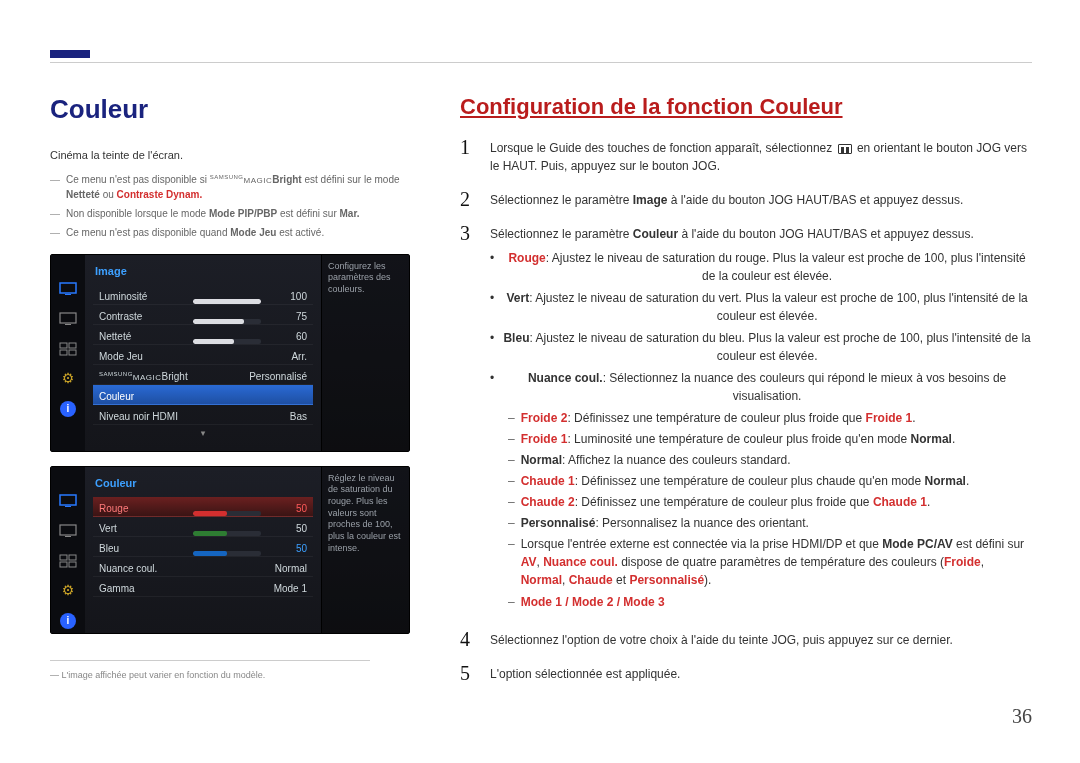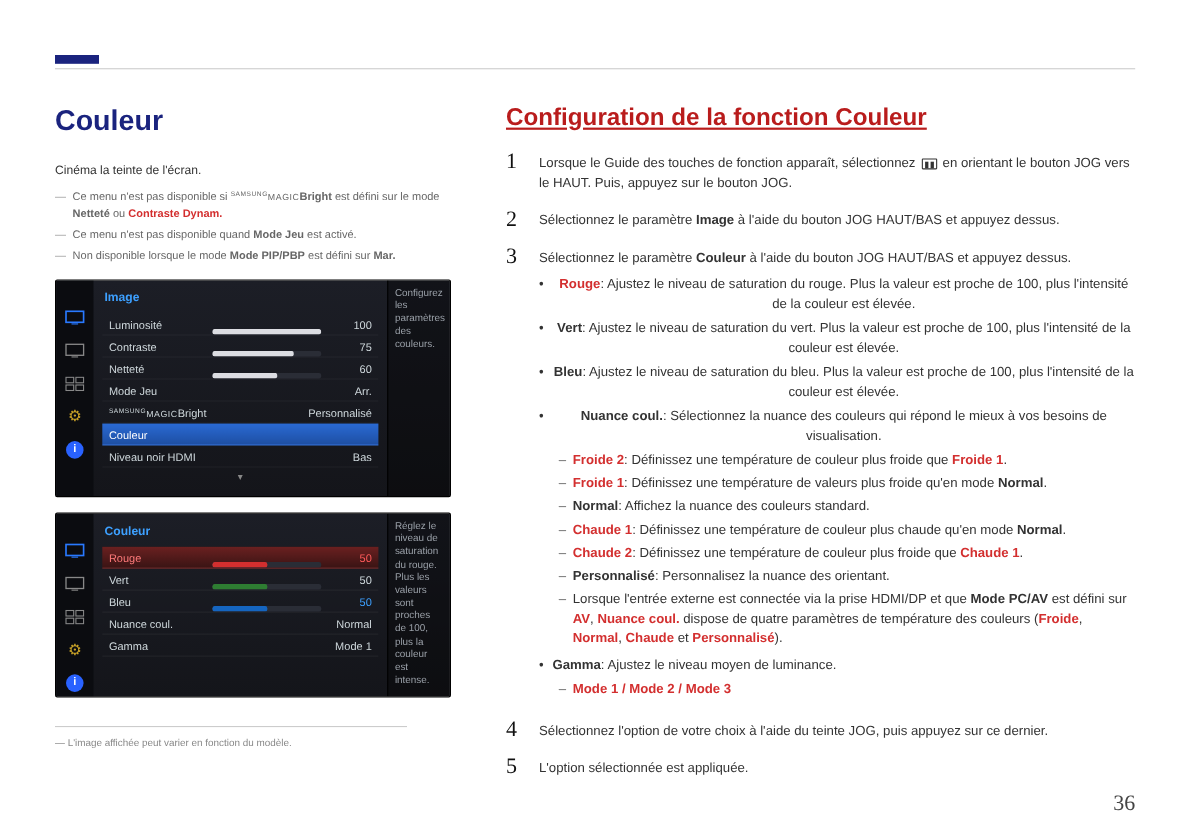--- a/index.html
+++ b/index.html
@@ -90,21 +90,21 @@
     flex: 1;
     height: 5px;
     background: #2a2d36;
     border-radius: 2px;
     position: relative;
     overflow: hidden;
   }
   .bar .fill { position:absolute; left:0; top:0; bottom:0; border-radius:2px;}
   .val { width: 40px; text-align: right; }
   .osd-help {
-    width: 57px;
+    width: 88px;
     background: rgba(0,0,0,0.35);
     border-left:1px solid #000;
     padding:6px;
     font-size:9px;
     line-height:1.3;
     color:#9aa0a8;
   }
   .osd-arrow { text-align:center; font-size:9px; color:#888; margin-top:2px;}
 
   
@@ -152,21 +152,21 @@
   }
   .ic-osd::before { left:2px;}
   .ic-osd::after { right:2px;}
   ul.bullets { list-style: none; margin: 6px 0 4px 0; text-align: center;}
   ul.bullets > li { display:flex; gap:8px; margin-bottom: 4px;}
   ul.bullets > li::before { content:"•"; color:#333; }
   ul.subdash { list-style:none; margin: 4px 0 4px 18px;}
   ul.subdash > li { display:flex; gap:6px; margin-bottom:3px;}
   ul.subdash > li::before { content:"‒"; color:#666;}
   .pagenum {
-    position:absolute; bottom: 18px; right: 48px;
+    position:absolute; bottom: 32px; right: 48px;
     font-family: Georgia, serif; font-size:20px; color:#444;
   }
   .samsung-magic { font-size:8px; letter-spacing:0.5px;}
   .samsung-magic sup { font-size:6px;}
 </style>
 </head>
 <body>
 
 <div class="topbar"></div>
 <div class="hr-top"></div>
@@ -177,26 +177,26 @@
     <h1 class="color-title">Couleur</h1>
     <p class="desc">Cinéma la teinte de l'écran.</p>
 
     <div class="dash-line">
       <div>
         <span>Ce menu n'est pas disponible si </span><span class="samsung-magic"><sup>SAMSUNG</sup><span>MAGIC</span></span><span class="bold">Bright</span><span> est défini sur le mode </span><span class="bold">Netteté</span><span> ou </span><span class="em-red">Contraste Dynam.</span>
       </div>
     </div>
     <div class="dash-line">
       <div>
-        <span>Ce menu n'est pas disponible quand </span><span class="bold">Mode Jeu</span><span> est activé.</span>
+        <span>Non disponible lorsque le mode </span><span class="bold">Mode PIP/PBP</span><span> est défini sur </span><span class="bold">Mar.</span>
       </div>
     </div>
     <div class="dash-line">
       <div>
-        <span>Non disponible lorsque le mode </span><span class="bold">Mode PIP/PBP</span><span> est défini sur </span><span class="bold">Mar.</span>
+        <span>Ce menu n'est pas disponible quand </span><span class="bold">Mode Jeu</span><span> est activé.</span>
       </div>
     </div>
 
     <div class="osd">
       <div class="osd-icons">
         <span class="ic">
             <svg width="20" height="16">
               <rect class="ic-monitor-active" x="2" y="2" width="16" height="10" style="fill:none;stroke:#2979ff;stroke-width:1.5"></rect>
               <rect x="7" y="13" width="6" height="1" fill="#2979ff"></rect>
             </svg>
@@ -367,43 +367,38 @@
               </li>
             <li>
                 <div><span class="bold">Nuance coul.</span><span>: Sélectionnez la nuance des couleurs qui répond le mieux à vos besoins de visualisation.</span></div>
               </li>
           </ul>
           <ul class="subdash">
             <li>
                 <div><span class="em-red bold">Froide 2</span><span>: Définissez une température de couleur plus froide que </span><span class="em-red bold">Froide 1</span><span>.</span></div>
               </li>
             <li>
-                <div><span class="em-red bold">Froide 1</span><span>: Définissez une température de valeurs plus froide qu'en mode </span><span class="bold">Normal</span><span>.</span></div>
+                <div><span class="em-red bold">Froide 1</span><span>: Luminosité une température de couleur plus froide qu'en mode </span><span class="bold">Normal</span><span>.</span></div>
               </li>
             <li>
                 <div><span class="bold">Normal</span><span>: Affichez la nuance des couleurs standard.</span></div>
               </li>
             <li>
                 <div><span class="em-red bold">Chaude 1</span><span>: Définissez une température de couleur plus chaude qu'en mode </span><span class="bold">Normal</span><span>.</span></div>
               </li>
             <li>
                 <div><span class="em-red bold">Chaude 2</span><span>: Définissez une température de couleur plus froide que </span><span class="em-red bold">Chaude 1</span><span>.</span></div>
               </li>
             <li>
                 <div><span class="bold">Personnalisé</span><span>: Personnalisez la nuance des orientant.</span></div>
               </li>
             <li>
                 <div>
               <span>Lorsque l'entrée externe est connectée via la prise HDMI/DP et que </span><span class="bold">Mode PC/AV</span><span> est défini sur </span><span class="em-red bold">AV</span><span>, </span><span class="em-red bold">Nuance coul.</span><span> dispose de quatre paramètres de température des couleurs (</span><span class="em-red bold">Froide</span><span>, </span><span class="em-red bold">Normal</span><span>, </span><span class="em-red bold">Chaude</span><span> et </span><span class="em-red bold">Personnalisé</span><span>).</span>
             </div>
-              </li>
-          </ul>
-          <ul class="bullets">
-            <li>
-                <div><span class="bold">Gamma</span><span>: Ajustez le niveau moyen de luminance.</span></div>
               </li>
           </ul>
           <ul class="subdash">
             <li>
                 <div><span class="em-red bold">Mode 1 / Mode 2  / Mode 3</span></div>
               </li>
           </ul>
         </div>
       </li>
       <li>

